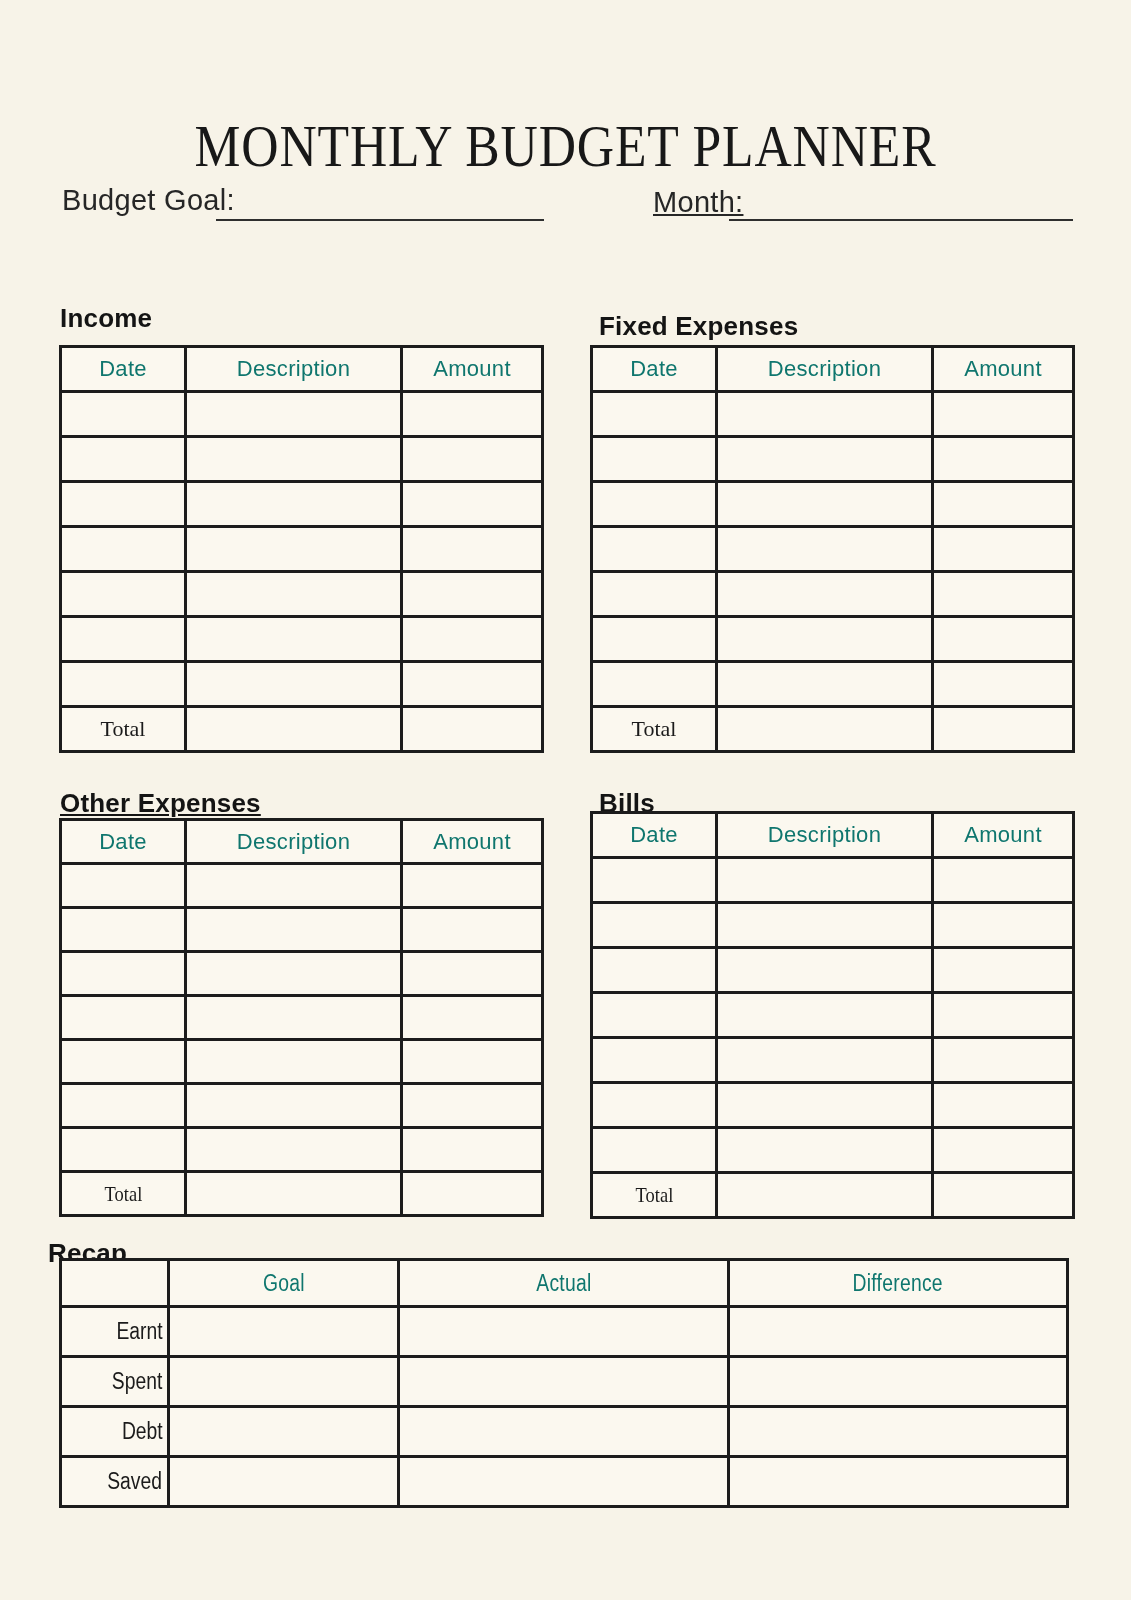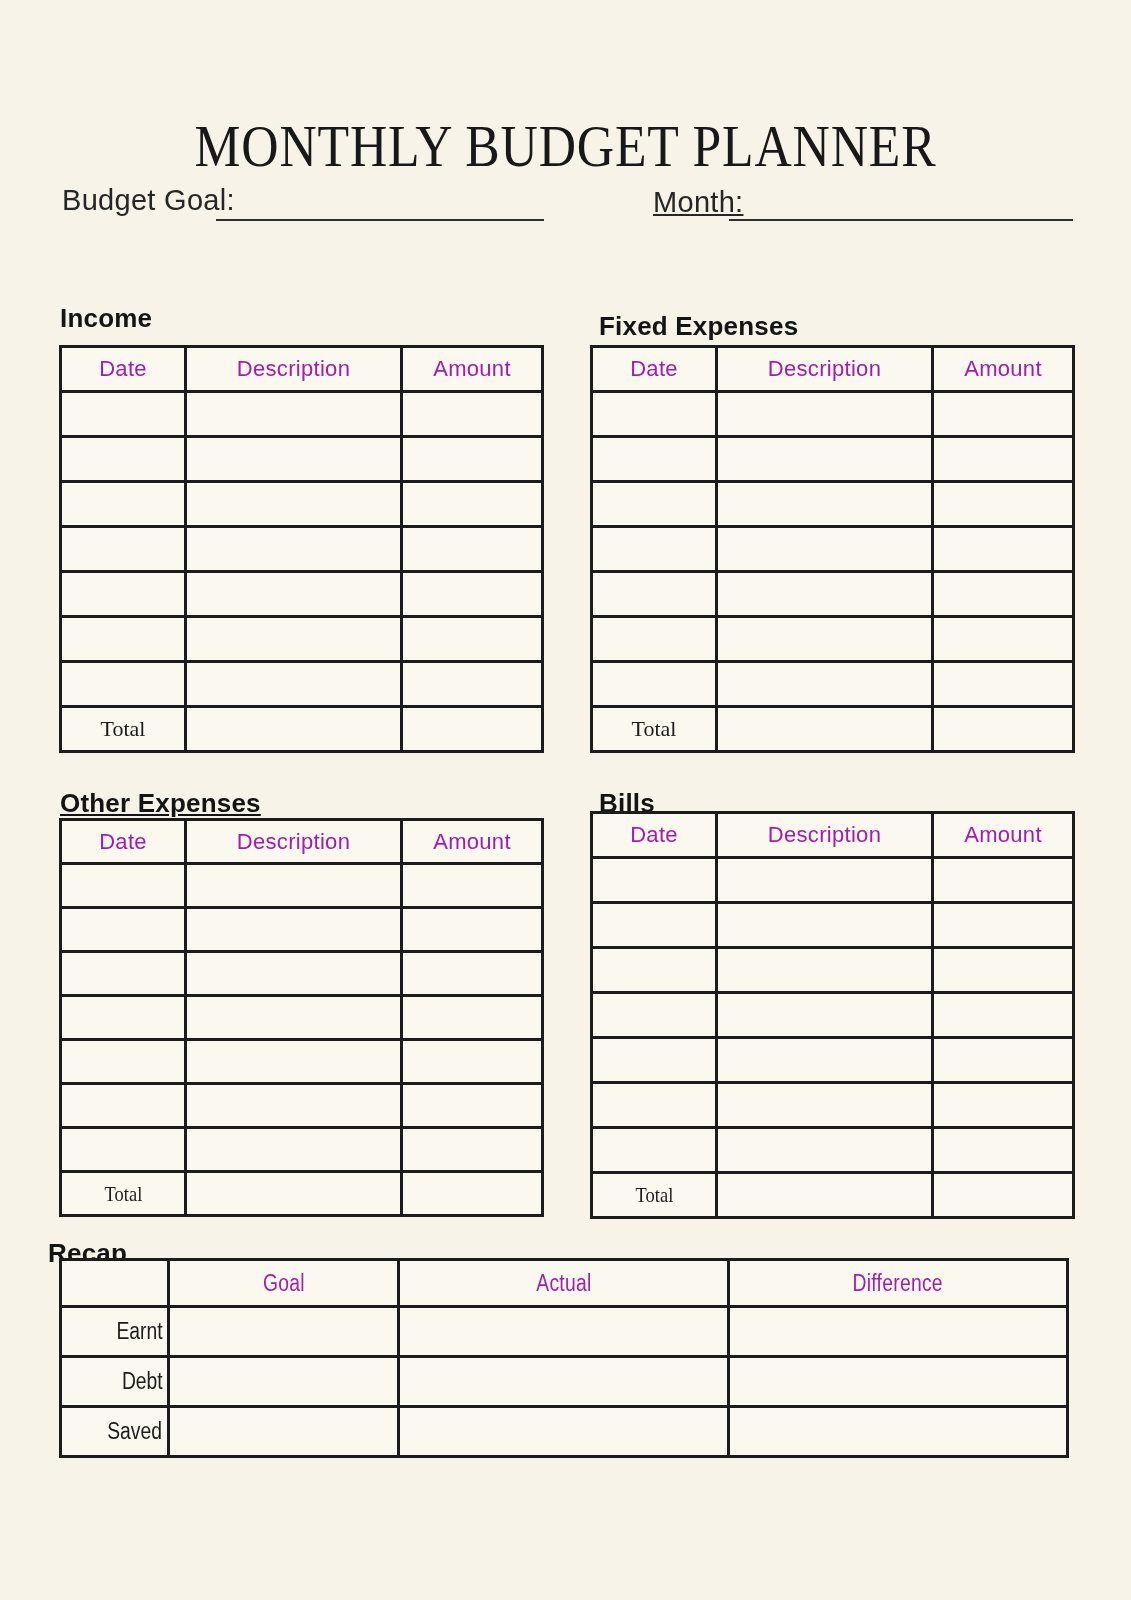--- a/index.html
+++ b/index.html
@@ -27,21 +27,21 @@
 
   
   .section-title{
     font-size:26px;font-weight:700;color:#141414;letter-spacing:0.2px;white-space:nowrap;
   }
 
   
   table{border-collapse:collapse;table-layout:fixed;background:#fbf8ef;}
   th,td{border:3px solid #1c1c1c;padding:0;overflow:hidden;}
   th{
-    font-size:22px;font-weight:400;color:#a21caf;text-align:center;letter-spacing:0.3px;
+    font-size:22px;font-weight:400;color:#0f766e;text-align:center;letter-spacing:0.3px;
   }
   .budget-table{width:482px;}
   .budget-table tr{height:45px;}
   .budget-table.rows44 tr{height:44px;}
   .total-cell{font-size:22px;font-weight:400;color:#1b1b1b;text-align:center;font-family:Liberation Serif, serif;}
   .cond{display:inline-block;transform:scaleX(0.84);transform-origin:center;white-space:nowrap;}
 
   
   .recap-table{width:1007px;}
   .recap-table thead tr{height:47px;}
@@ -319,20 +319,26 @@
     </tr>
   </thead>
   <tbody>
     <tr>
       <td class="recap-row-label"><span class="cond">Earnt</span></td>
       <td></td>
       <td></td>
       <td></td>
     </tr>
     <tr>
+      <td class="recap-row-label"><span class="cond">Spent</span></td>
+      <td></td>
+      <td></td>
+      <td></td>
+    </tr>
+    <tr>
       <td class="recap-row-label"><span class="cond">Debt</span></td>
       <td></td>
       <td></td>
       <td></td>
     </tr>
     <tr>
       <td class="recap-row-label"><span class="cond">Saved</span></td>
       <td></td>
       <td></td>
       <td></td>

